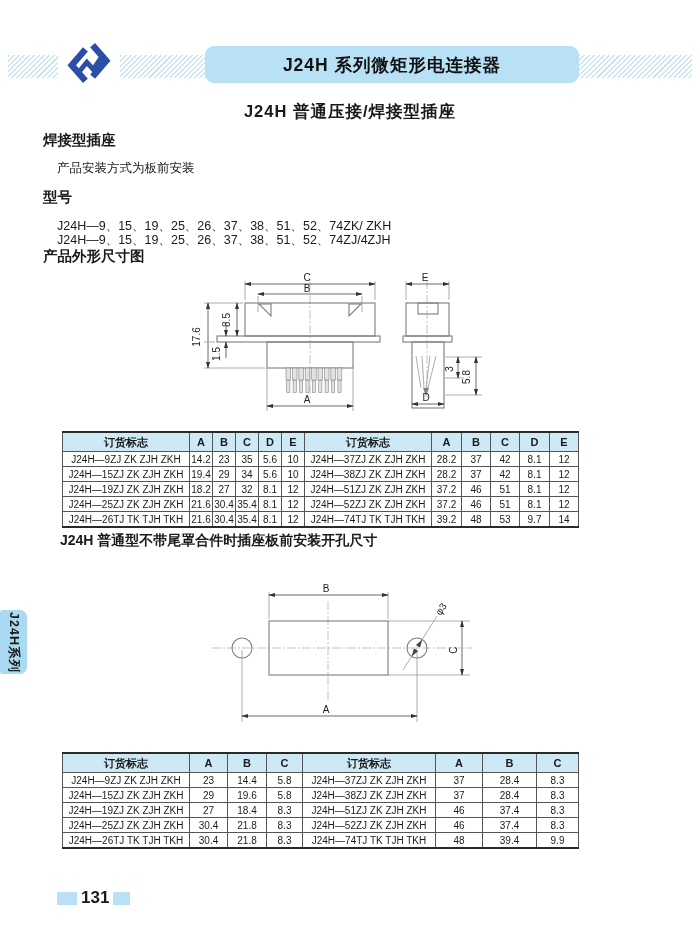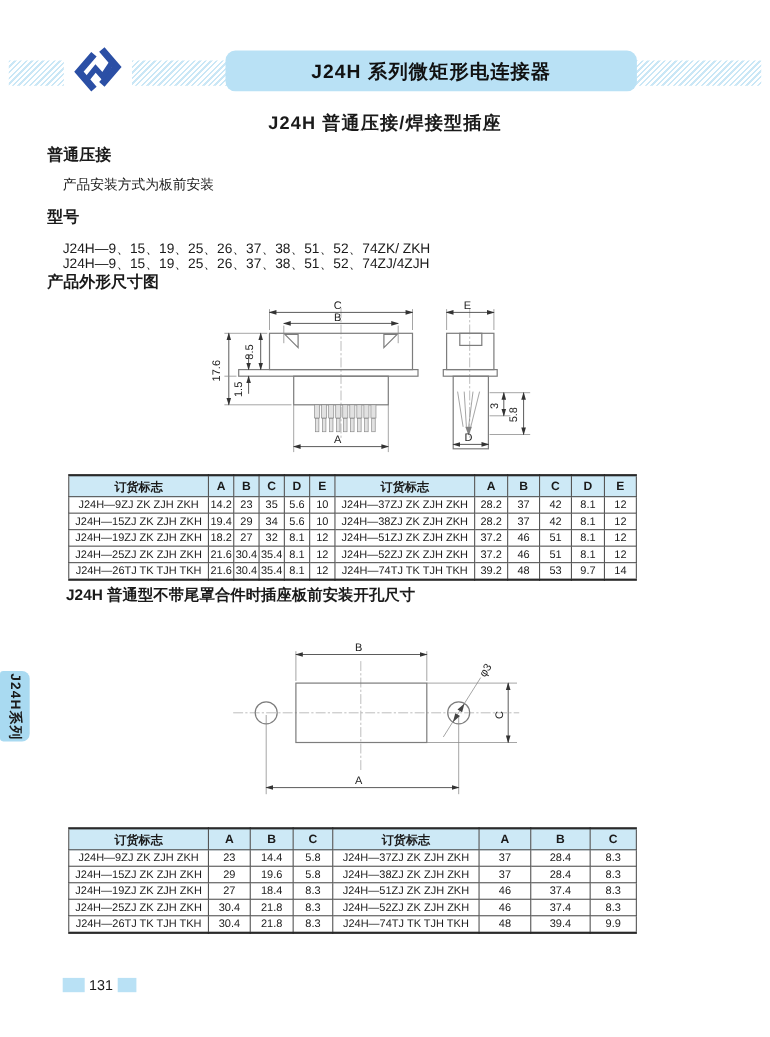--- a/index.html
+++ b/index.html
@@ -34,21 +34,21 @@
 
   
   .side-tab{left:0;top:610px;width:27px;height:64px;background:#a9daf1;border-radius:3px 7px 7px 3px;
     display:flex;align-items:center;justify-content:center;z-index:2;}
   .side-tab span{transform:rotate(90deg);white-space:nowrap;font-weight:bold;font-size:12.5px;letter-spacing:1px;color:#1a1a1a;}
 
   
   .footer{left:57px;top:888px;display:flex;align-items:center;gap:4px;}
   .footer .blk1{width:20px;height:13px;background:#b9e1f5;}
   .footer .blk2{width:17px;height:13px;background:#b9e1f5;}
-  .footer .pno{font-size:13px;font-weight:normal;}
+  .footer .pno{font-size:17px;font-weight:bold;}
 
   
   svg text{font-family:"Liberation Sans",sans-serif;font-size:10px;fill:#222;}
   .o{stroke:#7d7d7d;fill:none;stroke-width:1.1;}
   .thin{stroke:#8a8a8a;fill:none;stroke-width:0.7;}
   .dim{stroke:#444;fill:none;stroke-width:0.8;}
   .cl{stroke:#9a9a9a;fill:none;stroke-width:0.6;stroke-dasharray:9 2 2 2;}
   .pin{fill:#e2e2e2;stroke:#888;stroke-width:0.6;}
 </style>
 </head>
@@ -63,21 +63,21 @@
     <polyline points="16,44 29,28 38,38 50,20" fill="none" stroke="#2b4fa5" stroke-width="7" stroke-linejoin="miter"></polyline>
   </svg>
 </div>
 
 <div class="abs title-box">
   <span>J24H 系列微矩形电连接器</span>
 </div>
 
 <div class="abs subtitle">J24H 普通压接/焊接型插座</div>
 
-<div class="abs h1" style="left:43px;top:131px;">普通压接</div>
+<div class="abs h1" style="left:43px;top:131px;">焊接型插座</div>
 <div class="abs body-txt" style="left:57px;top:160px;">产品安装方式为板前安装</div>
 
 <div class="abs h1" style="left:43px;top:188px;">型号</div>
 <div class="abs body-txt" style="left:57px;top:218px;text-align:right;">J24H—9、15、19、25、26、37、38、51、52、74ZK/ ZKH</div>
 <div class="abs body-txt" style="left:57px;top:232px;">J24H—9、15、19、25、26、37、38、51、52、74ZJ/4ZJH</div>
 
 <div class="abs h1" style="left:43px;top:247px;">产品外形尺寸图</div>
 
 <svg class="abs" style="left:185px;top:268px;" width="320" height="162" viewBox="185 268 320 162">
   <defs>

